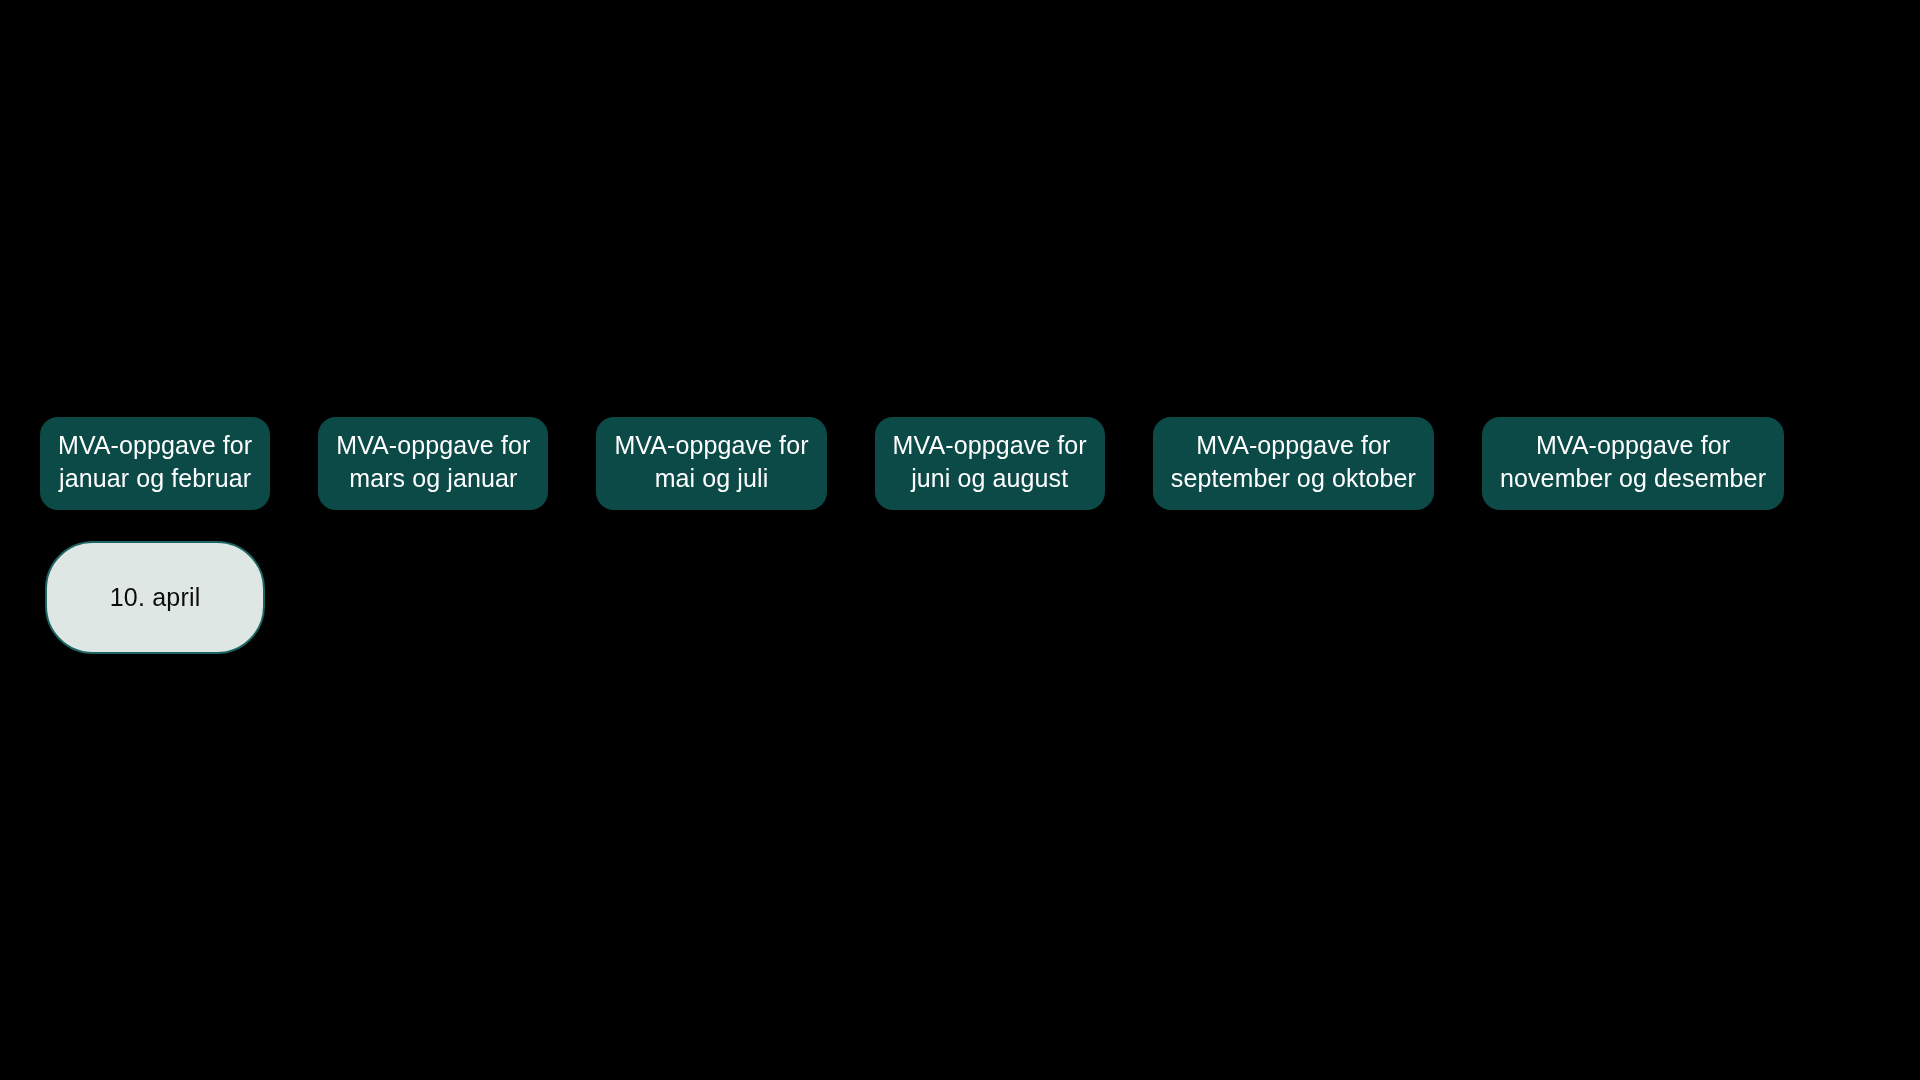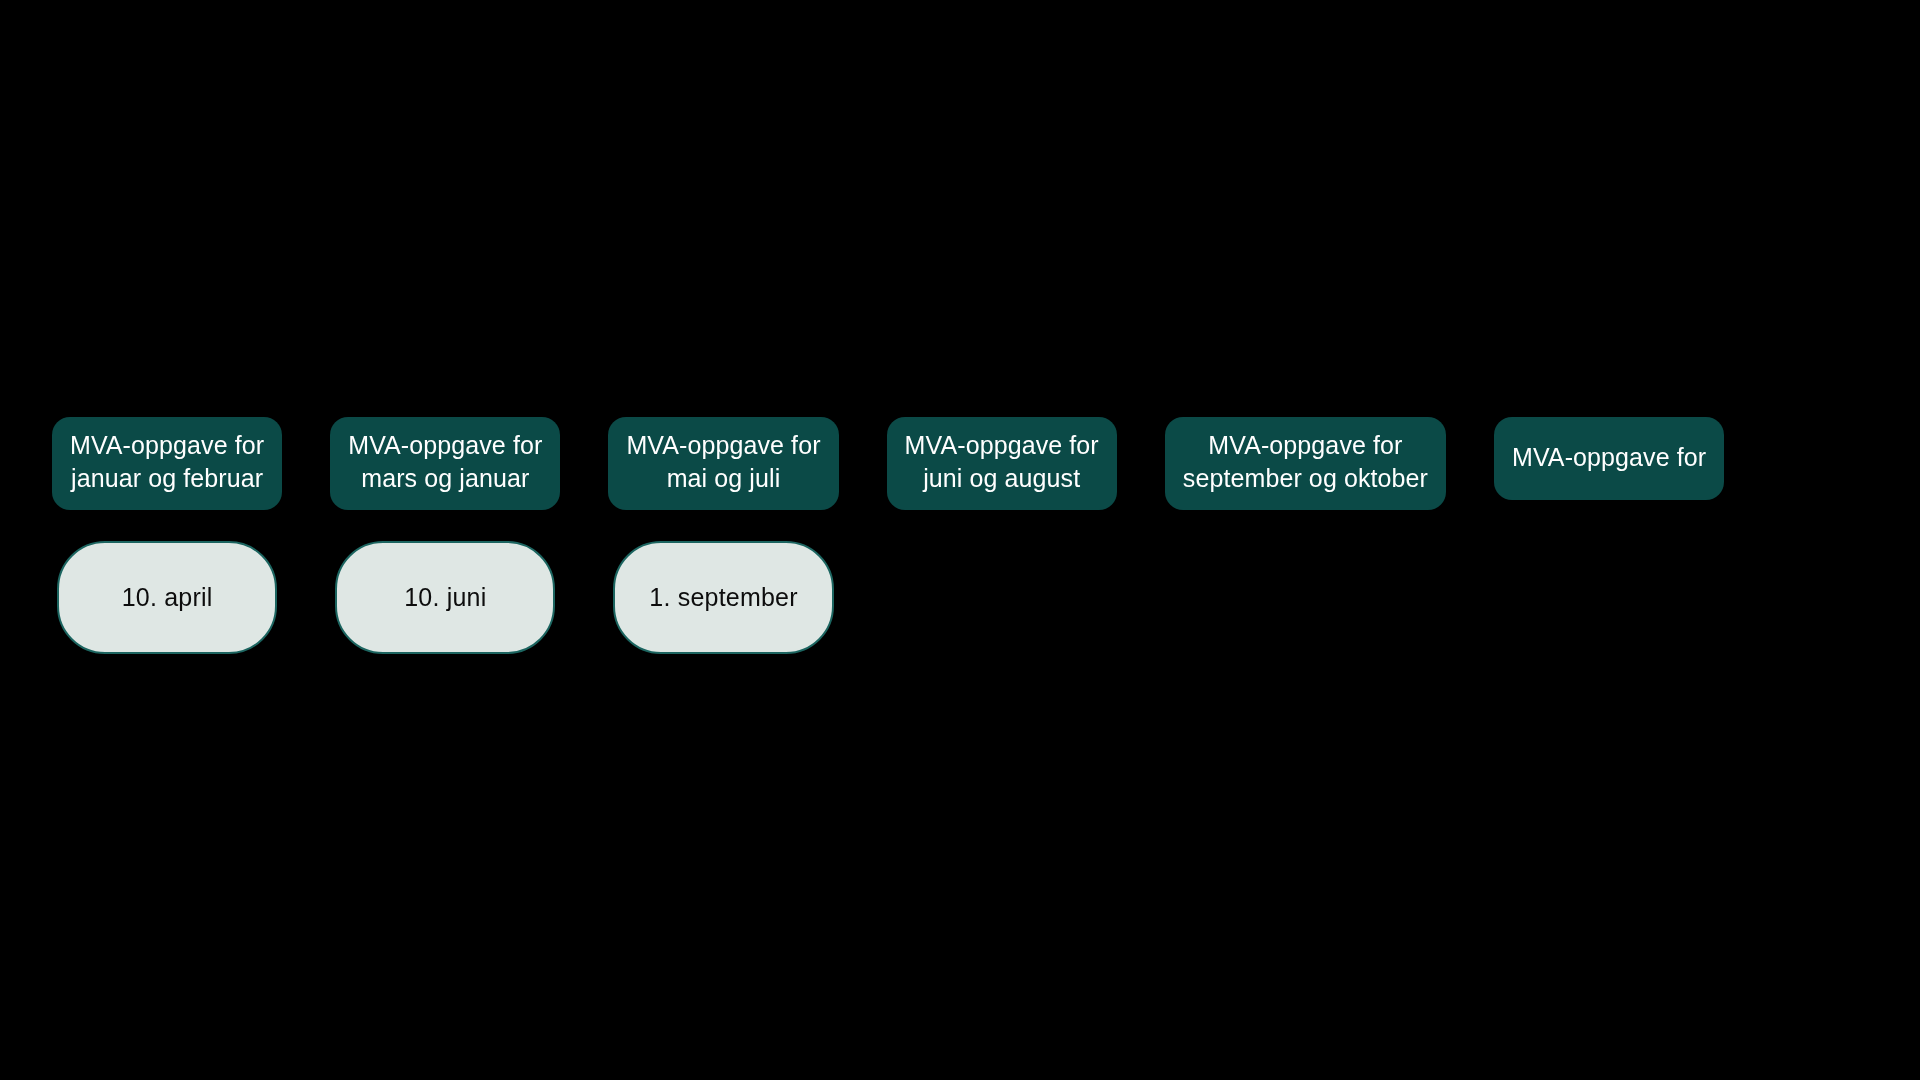--- a/index.html
+++ b/index.html
@@ -19,21 +19,21 @@
   #canvas {
     position: relative;
     width: 1920px;
     height: 1080px;
     background: #000000;
   }
 
   
   #terms-row {
     position: absolute;
-    left: 52px;
+    left: 40px;
     top: 417px;
     width: 1840px;
     display: flex;
     flex-direction: row;
     align-items: flex-start;
     justify-content: flex-start;
     gap: 48px;
   }
 
   .term-column {
@@ -101,49 +101,44 @@
       <div class="deadline-pill">
         <span>10. april</span>
       </div>
     </div>
 
     <div class="term-column">
       <div class="period-card">
         <span class="period-line">MVA-oppgave for</span>
         <span class="period-line">mars og januar</span>
       </div>
-      <div class="deadline-pill">
-        <span>10. juni</span>
-      </div>
     </div>
 
     <div class="term-column">
       <div class="period-card">
         <span class="period-line">MVA-oppgave for</span>
         <span class="period-line">mai og juli</span>
-      </div>
-      <div class="deadline-pill">
-        <span>1. september</span>
       </div>
     </div>
 
     <div class="term-column">
       <div class="period-card">
         <span class="period-line">MVA-oppgave for</span>
         <span class="period-line">juni og august</span>
       </div>
     </div>
 
     <div class="term-column">
       <div class="period-card">
         <span class="period-line">MVA-oppgave for</span>
         <span class="period-line">september og oktober</span>
       </div>
     </div>
 
     <div class="term-column">
       <div class="period-card">
         <span class="period-line">MVA-oppgave for</span>
+        <span class="period-line">november og desember</span>
       </div>
     </div>
 
   </div>
 </div>
 
 </body></html>

